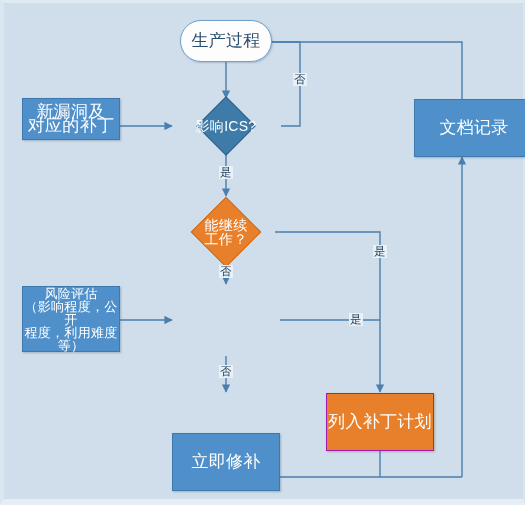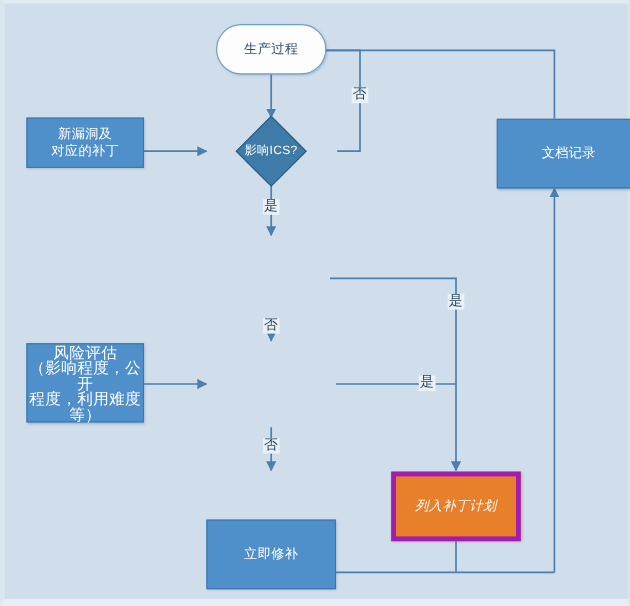--- a/index.html
+++ b/index.html
@@ -35,39 +35,38 @@
   }
 
   .node {
     position: absolute;
     box-sizing: border-box;
     display: flex;
     align-items: center;
     justify-content: center;
     text-align: center;
     color: #ffffff;
-    font-size: 11px;
+    font-size: 17px;
     line-height: 14px;
     letter-spacing: .3px;
     white-space: pre-line;
     z-index: 3;
   }
 
   
   .box-blue {
     background: #4f8fca;
     border: 1px solid #3d79ae;
     box-shadow: 1px 1px 2px rgba(60,90,120,.35);
   }
   
   .box-orange {
     background: #e8802b;
-    border: 4px solid #a21caf;
+    border: 1px solid #a21caf;
     box-shadow: 1px 1px 2px rgba(120,80,40,.35);
-    font-style: italic;
   }
   
   .term-white {
     background: #fdfdfd;
     border: 1.5px solid #6f9fce;
     border-radius: 22px;
     color: #2c4f6e;
     box-shadow: 1px 1px 2px rgba(60,90,120,.25);
   }
 
@@ -93,21 +92,21 @@
   }
   .diamond .dlabel {
     position: absolute;
     left: 0; top: 0;
     width: 100%; height: 100%;
     display: flex;
     align-items: center;
     justify-content: center;
     text-align: center;
     color: #ffffff;
-    font-size: 10px;
+    font-size: 14px;
     line-height: 14px;
     white-space: pre-line;
     letter-spacing: .3px;
   }
 
   
   .edge-label {
     position: absolute;
     color: #1f3f5c;
     font-size: 11.5px;
@@ -165,20 +164,25 @@
   <div class="node box-blue" style="left:22px; top:98px; width:98px; height:42px;">
     <span>新漏洞及
 对应的补丁</span>
   </div>
 
   <div class="diamond blue" style="left:170px; top:96px; width:112px; height:60px;">
     <div class="shape" style="width:42px; height:42px;"></div>
     <div class="dlabel">影响ICS?</div>
   </div>
 
+  <div class="diamond orange" style="left:166px; top:196px; width:120px; height:72px;">
+    <div class="shape" style="width:50px; height:50px;"></div>
+    <div class="dlabel">能继续
+工作？</div>
+  </div>
 
   <div class="node box-blue" style="left:22px; top:286px; width:98px; height:66px; font-size:13px; line-height:13px;">
     <span>风险评估
 （影响程度，公开
 程度，利用难度
 等）</span>
   </div>
 
 
   <div class="node box-blue" style="left:172px; top:393px; width:108px; height:58px;margin-top:40px;">

